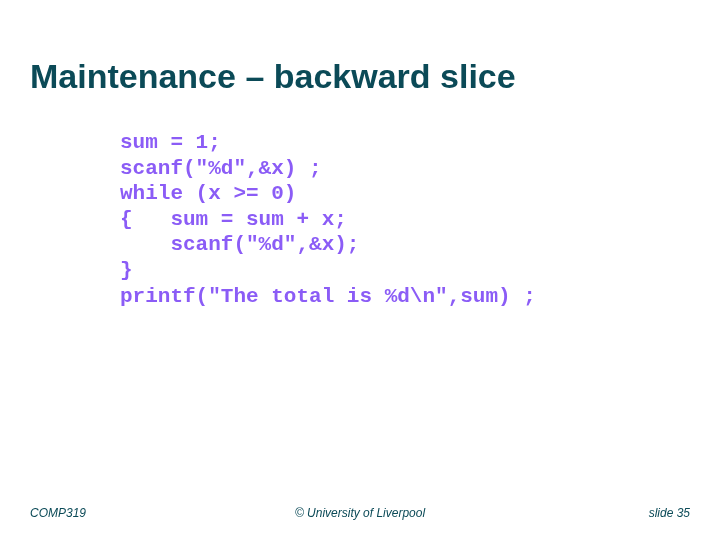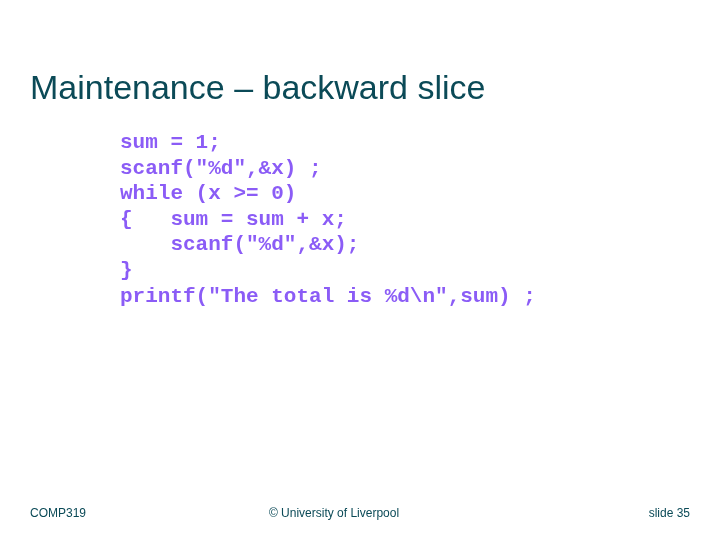--- a/index.html
+++ b/index.html
@@ -14,54 +14,55 @@
   }
   .slide {
     width: 720px;
     height: 540px;
     position: relative;
     box-sizing: border-box;
   }
   .title {
     position: absolute;
     left: 30px;
-    top: 68px;
+    top: 57px;
     font-size: 34px;
     color: #0b4a57;
-    font-weight: 400;
+    font-weight: 700;
   }
   .code-block {
     position: absolute;
     left: 120px;
     top: 130px;
     font-family: "Courier New", Courier, monospace;
     font-size: 21px;
     font-weight: bold;
     color: #8b5cf6;
     white-space: pre;
     line-height: 1.22;
   }
   .footer {
     position: absolute;
     bottom: 20px;
     left: 0;
     width: 720px;
     height: 20px;
     font-size: 12px;
     color: #0b4a57;
+    font-style: italic;
   }
   .footer-left {
     position: absolute;
     left: 30px;
     bottom: 0;
   }
   .footer-center {
     position: absolute;
     left: 0;
-    width: 668px;
+    width: 720px;
     text-align: center;
     bottom: 0;
   }
   .footer-right {
     position: absolute;
     right: 30px;
     bottom: 0;
   }
 </style>
 </head>

